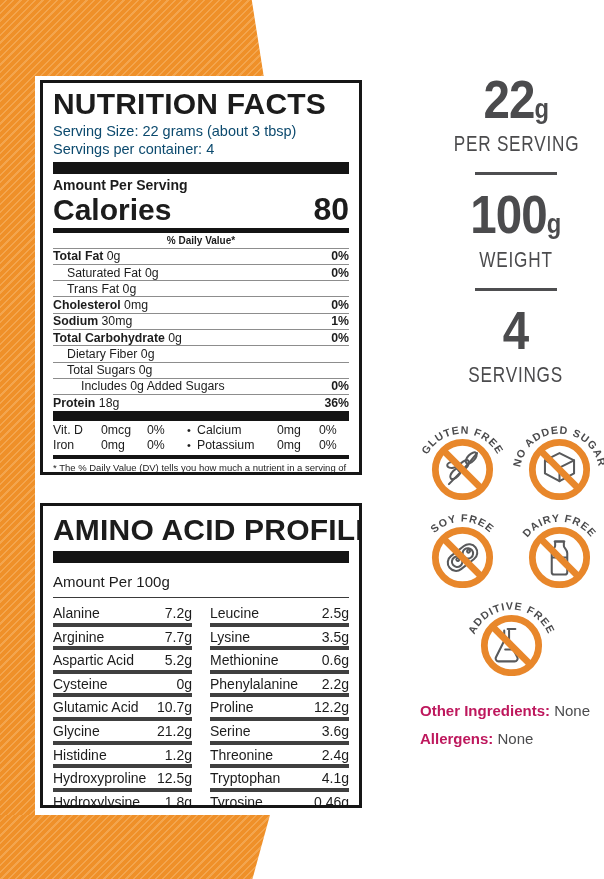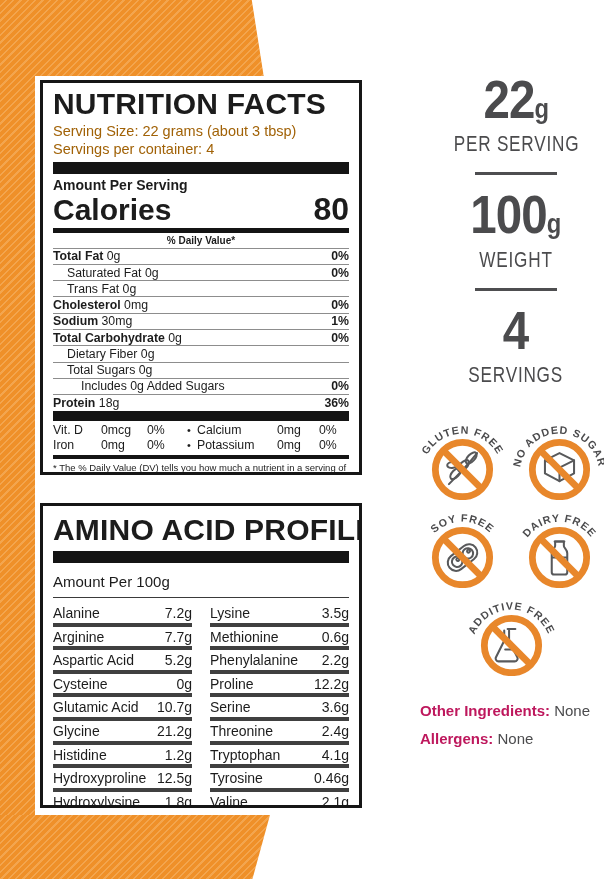--- a/index.html
+++ b/index.html
@@ -12,21 +12,21 @@
       clip-path:polygon(0 0, 95% 0, 99.5% 100%, 0 100%); }
   .orange-bottom-block { left:0; top:815px; width:270px; height:64px;
       clip-path:polygon(0 0, 100% 0, 93.5% 100%, 0 100%); }
 
   
   .panel { position:absolute; left:40px; width:322px; background:#fff; border:3px solid #161616; padding:5px 10px; overflow:hidden; color:#1c1c1c; }
   .panel-nutrition { top:80px; height:395px; }
   .panel-amino { top:503px; height:305px; padding-top:6px; }
 
   .nf-title { font-size:30px; font-weight:bold; line-height:1; letter-spacing:0.2px; margin:1px 0 3px; white-space:nowrap; }
-  .nf-serving { font-size:14.5px; line-height:1.25; color:#a16207; }
+  .nf-serving { font-size:14.5px; line-height:1.25; color:#0c4a6e; }
   .bar { background:#141414; }
   .bar-thick { height:12px; margin:4px 0 3px; }
   .nf-amount { font-size:14px; font-weight:bold; line-height:1; margin-top:4px; }
   .calories-row { display:flex; justify-content:space-between; align-items:flex-end; line-height:0.95; margin:2px 0 2px; }
   .calories-label { font-size:30px; font-weight:bold;text-align:center; }
   .calories-value { font-size:32px; font-weight:bold; }
   .bar-med { height:5px; margin:3px 0 1px; }
   .dv-head { font-size:10px; font-weight:bold; text-align:center; padding:1px 0 2px; }
 
   .nf-row { display:flex; justify-content:space-between; border-top:1px solid #8d8d8d; font-size:12.3px; line-height:1; padding:1.6px 0 1.4px; }
@@ -196,20 +196,24 @@
         <div class="aa-row">
           <span class="aa-name">Hydroxyproline</span>
           <span class="aa-val">12.5g</span>
         </div>
         <div class="aa-row">
           <span class="aa-name">Hydroxylysine</span>
           <span class="aa-val">1.8g</span>
         </div>
     </div>
     <div class="aa-col">
+      <div class="aa-row">
+          <span class="aa-name">Leucine</span>
+          <span class="aa-val">2.5g</span>
+        </div>
         <div class="aa-row">
           <span class="aa-name">Lysine</span>
           <span class="aa-val">3.5g</span>
         </div>
         <div class="aa-row">
           <span class="aa-name">Methionine</span>
           <span class="aa-val">0.6g</span>
         </div>
         <div class="aa-row">
           <span class="aa-name">Phenylalanine</span>

